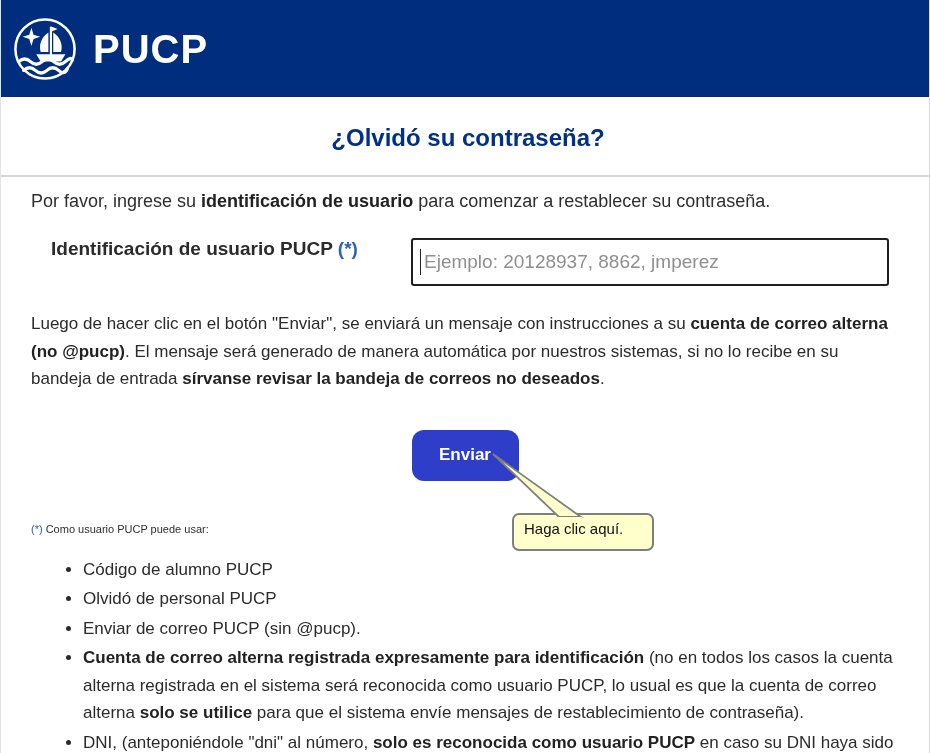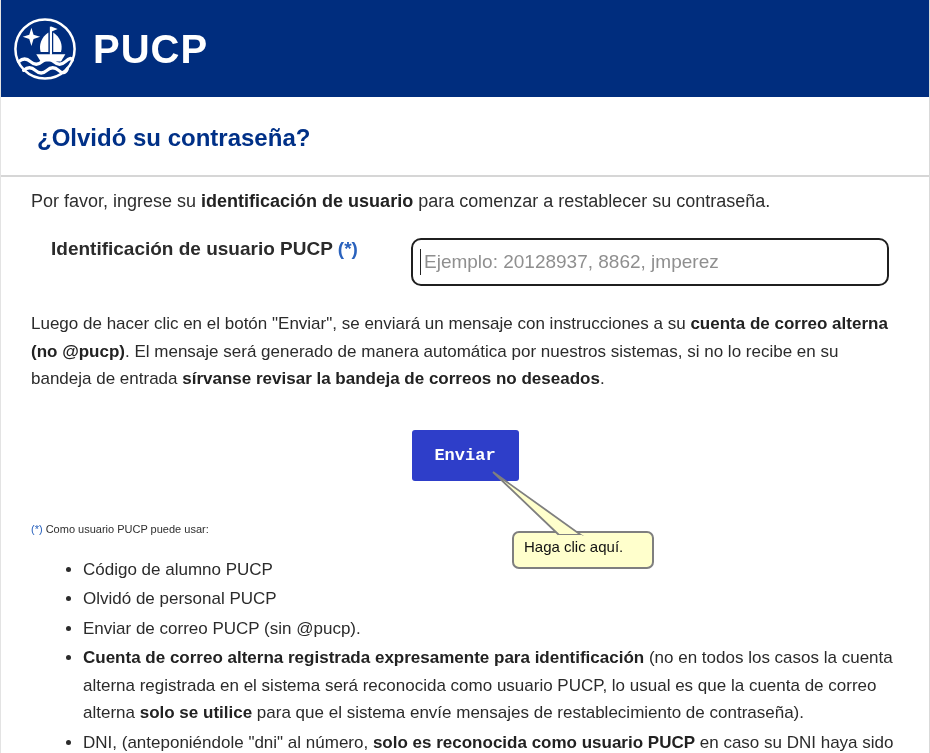--- a/index.html
+++ b/index.html
@@ -40,20 +40,21 @@
     margin-left:15px;
     line-height:1;
   }
   
   .main{padding:0 30px;}
   .page-title{
     font-size:24px;
     font-weight:700;
     color:var(--title-color);
     margin:27px 0 0 6px;
+    text-align:center;
   }
   .divider{
     border:none;
     border-top:2px solid var(--divider);
     margin:23px -30px 0 -31px;
   }
   .intro{
     margin-top:14px;
     font-size:18px;
     color:#2e2e2e;
@@ -71,21 +72,21 @@
     width:380px;
     padding-left:20px;
     flex:0 0 auto;
   }
   .field-label .asterisk{color:var(--accent-blue);font-weight:700;}
   .input-wrap{position:relative;flex:0 0 auto;}
   .user-input{
     width:478px;
     height:48px;
     border:2px solid #1f1f1f;
-    border-radius:10px;
+    border-radius:3px;
     font-family:"Liberation Sans","DejaVu Sans",sans-serif;
     font-size:19px;
     color:#333333;
     padding:0 10px 0 11px;
     outline:none;
   }
   .user-input::placeholder{color:#8f8f8f;opacity:1;}
   .caret{
     position:absolute;
     left:9px;top:11px;
@@ -100,30 +101,30 @@
   }
   .notice b,.intro b,.bullet-list b,.footnote b{font-weight:700;color:#222222;}
   
   .button-row{margin-top:37px;text-align:center;}
   .submit-button{
     width:107px;
     height:51px;
     background:var(--button-bg);
     color:#ffffff;
     border:none;
-    border-radius:3px;
-    font-family:Liberation Mono, monospace;
+    border-radius:12px;
+    font-family:Liberation Sans, sans-serif;
     font-size:17px;
     font-weight:700;
     cursor:pointer;
   }
   
   .tooltip{
     position:absolute;
-    left:486px;top:468px;
+    left:486px;top:450px;
     width:180px;height:104px;
     pointer-events:none;
   }
   .tooltip svg{position:absolute;left:0;top:0;}
   .tooltip-text{
     position:absolute;
     left:37px;top:70px;
     font-size:15px;
     color:#111111;
     white-space:nowrap;

